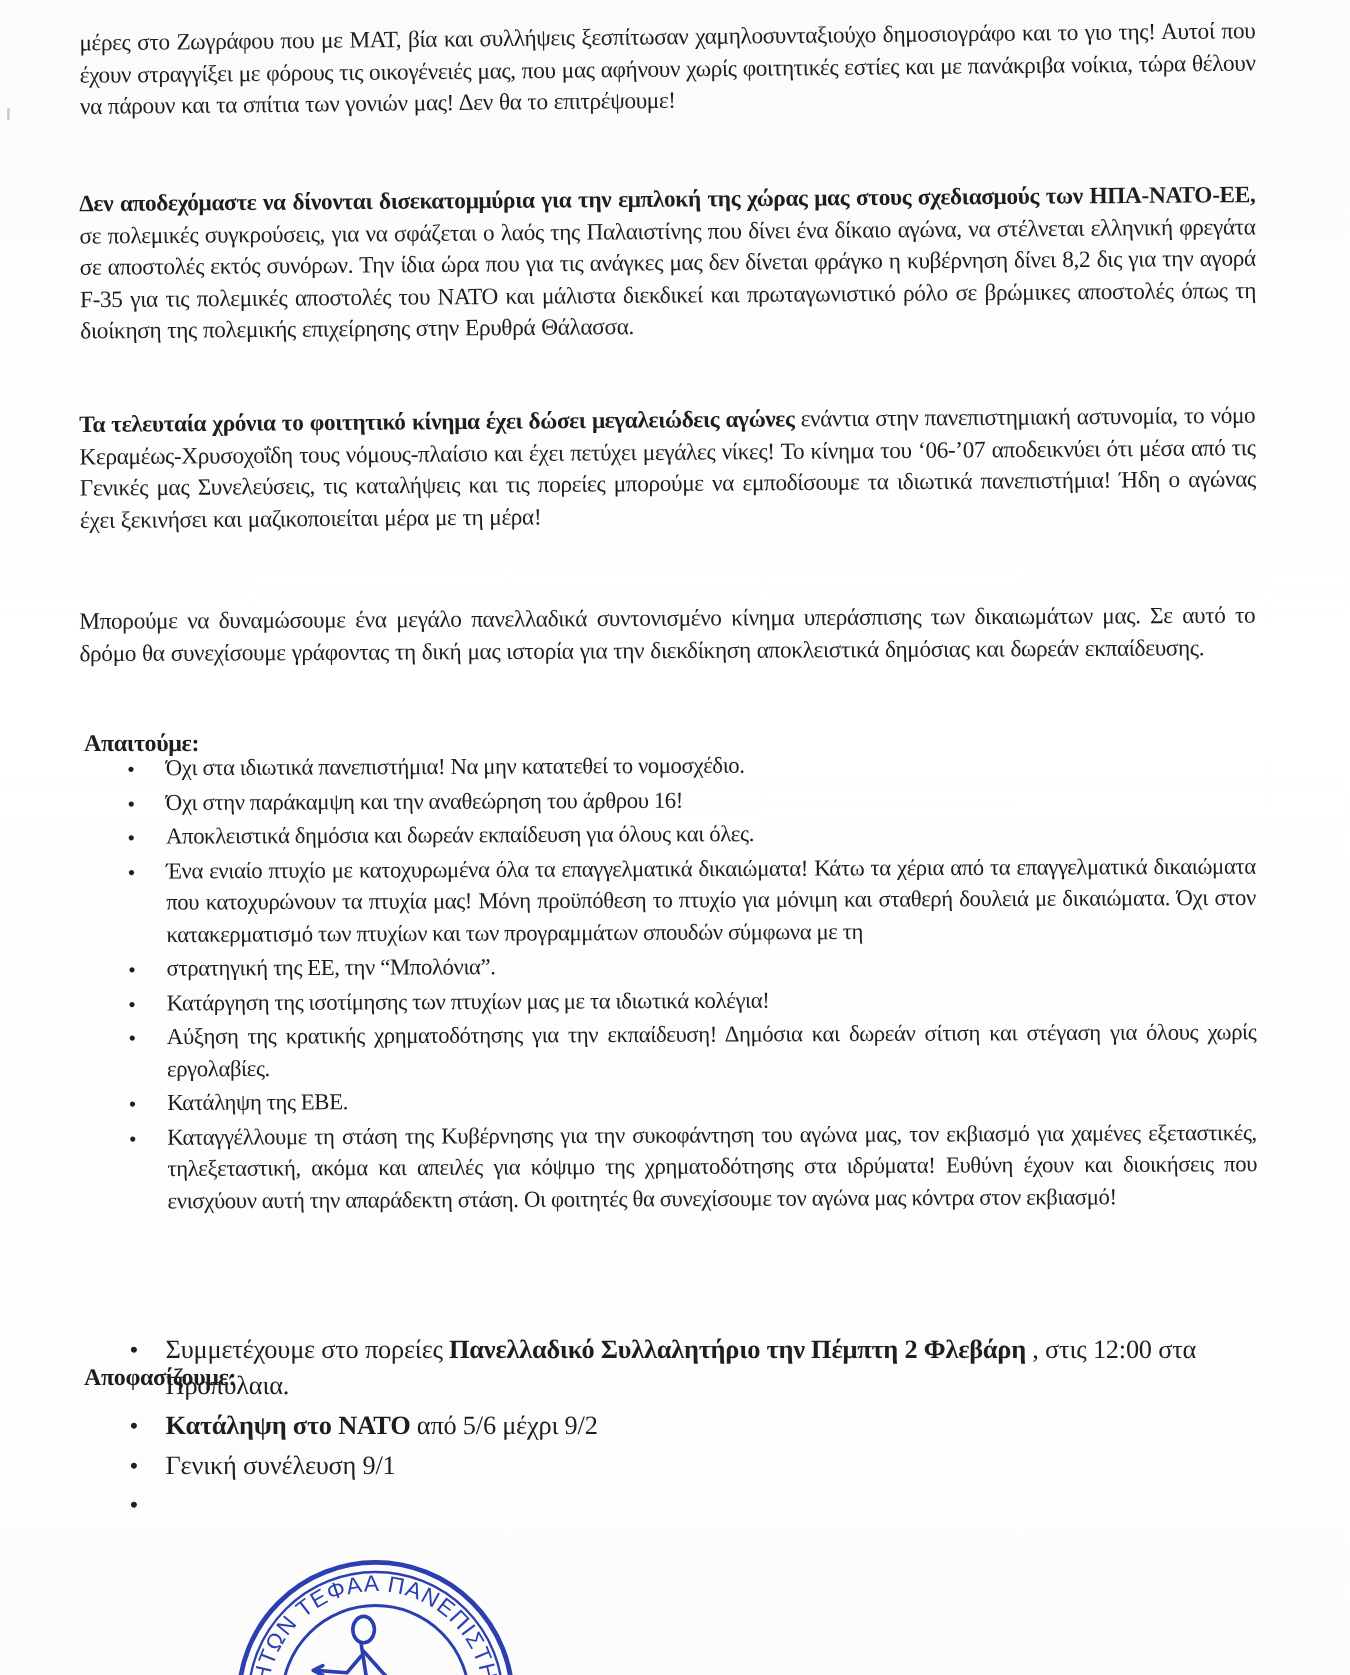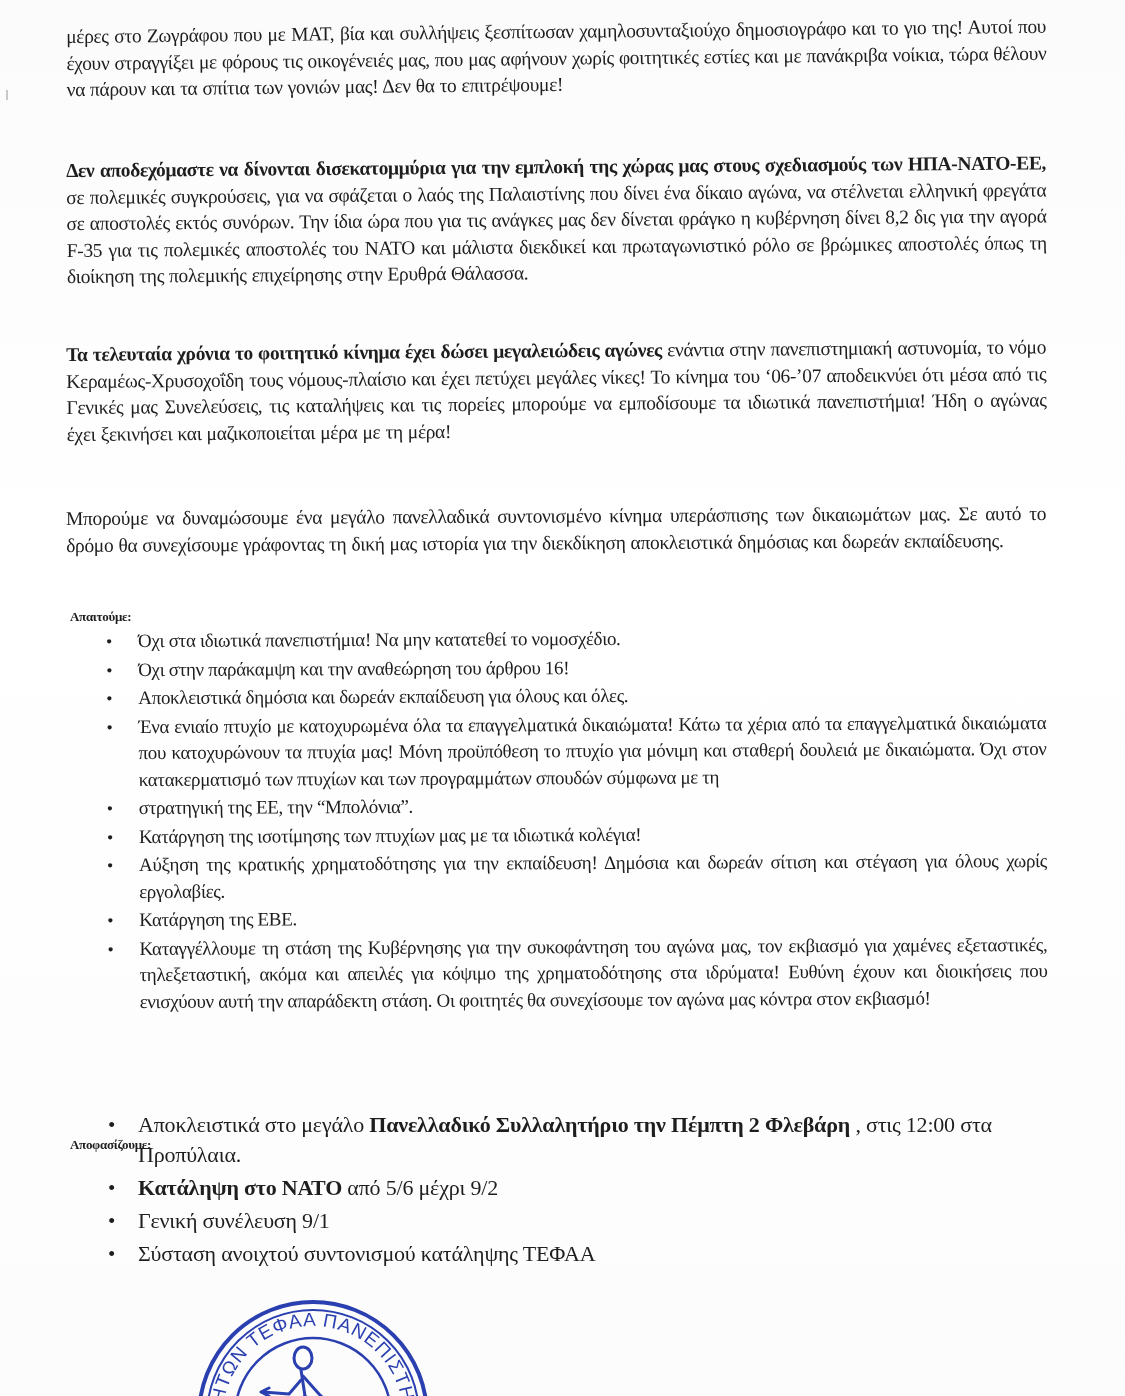--- a/index.html
+++ b/index.html
@@ -17,21 +17,21 @@
       font-size: 19.5px; line-height: 26.5px; text-align: justify;
       letter-spacing: -0.35px; word-spacing: 0.5px;
       transform-origin: left top;
     }
     .para .b { font-weight: bold; }
     #p1 { top: 4px; transform: rotate(-0.6deg); }
     #p2 { top: 138px; transform: rotate(-0.45deg); }
     #p3 { top: 322px; transform: rotate(-0.45deg); }
     #p4 { top: 486px; transform: rotate(-0.3deg); }
     .heading {
-      position: absolute; left: 70px; font-weight: bold; font-size: 13px;
+      position: absolute; left: 70px; font-weight: bold; font-size: 20px;
       letter-spacing: -0.3px;
     }
     #demands-heading { top: 609px; }
     #decide-heading { top: 1137px; }
     ul.list { position: absolute; margin: 0; padding: 0; list-style: none; }
     ul.list li { position: relative; }
     ul.list li .bullet {
       position: absolute; left: -32px; top: 0; font-size: 18px;
     }
     #demands-list {
@@ -69,31 +69,31 @@
   <div class="heading" id="demands-heading">Απαιτούμε:</div>
 
   <ul class="list" id="demands-list">
     <li><span class="bullet">•</span><span>Όχι στα ιδιωτικά πανεπιστήμια! Να μην κατατεθεί το νομοσχέδιο.</span></li>
     <li><span class="bullet">•</span><span>Όχι στην παράκαμψη και την αναθεώρηση του άρθρου 16!</span></li>
     <li><span class="bullet">•</span><span>Αποκλειστικά δημόσια και δωρεάν εκπαίδευση για όλους και όλες.</span></li>
     <li><span class="bullet">•</span><span>Ένα ενιαίο πτυχίο με κατοχυρωμένα όλα τα επαγγελματικά δικαιώματα! Κάτω τα χέρια από τα επαγγελματικά δικαιώματα που κατοχυρώνουν τα πτυχία μας! Μόνη προϋπόθεση το πτυχίο για μόνιμη και σταθερή δουλειά με δικαιώματα. Όχι στον κατακερματισμό των πτυχίων και των προγραμμάτων σπουδών σύμφωνα με τη</span></li>
     <li><span class="bullet">•</span><span>στρατηγική της ΕΕ, την “Μπολόνια”.</span></li>
     <li><span class="bullet">•</span><span>Κατάργηση της ισοτίμησης των πτυχίων μας με τα ιδιωτικά κολέγια!</span></li>
     <li><span class="bullet">•</span><span>Αύξηση της κρατικής χρηματοδότησης για την εκπαίδευση! Δημόσια και δωρεάν σίτιση και στέγαση για όλους χωρίς εργολαβίες.</span></li>
-    <li><span class="bullet">•</span><span>Κατάργηση της ΕΒΕ.</span></li>
+    <li><span class="bullet">•</span><span>Κατάληψη της ΕΒΕ.</span></li>
     <li><span class="bullet">•</span><span>Καταγγέλλουμε τη στάση της Κυβέρνησης για την συκοφάντηση του αγώνα μας, τον εκβιασμό για χαμένες εξεταστικές, τηλεξεταστική, ακόμα και απειλές για κόψιμο της χρηματοδότησης στα ιδρύματα! Ευθύνη έχουν και διοικήσεις που ενισχύουν αυτή την απαράδεκτη στάση. Οι φοιτητές θα συνεχίσουμε τον αγώνα μας κόντρα στον εκβιασμό!</span></li>
   </ul>
 
   <div class="heading" id="decide-heading">Αποφασίζουμε:</div>
 
   <ul class="list" id="decide-list">
-    <li><span class="bullet">•</span><span>Αποκλειστικά στο μεγάλο </span><b>Πανελλαδικό Συλλαλητήριο την Πέμπτη 2 Φλεβάρη</b><span> , στις 12:00 στα Προπύλαια.</span></li>
+    <li><span class="bullet">•</span><span>Συμμετέχουμε στο πορείες </span><b>Πανελλαδικό Συλλαλητήριο την Πέμπτη 2 Φλεβάρη</b><span> , στις 12:00 στα Προπύλαια.</span></li>
     <li><span class="bullet">•</span><span></span><b>Κατάληψη στο ΝΑΤΟ</b><span> από 5/6 μέχρι 9/2</span></li>
     <li><span class="bullet">•</span><span>Γενική συνέλευση 9/1</span><b></b><span></span></li>
-    <li><span class="bullet">•</span><span>Σύσταση ανοιχτού συντονισμού κατάληψης ΤΕΦΑΑ</span><b></b><span></span></li>
+    <li><span class="bullet">•</span><b></b><span></span></li>
   </ul>
 
   <div class="stamp">
     <svg width="240" height="240" viewBox="0 0 240 240">
       <defs>
         <path id="stampArc" d="M 30 120 A 90 90 0 0 1 210 120"></path>
       </defs>
       <circle cx="120" cy="120" r="114" fill="none" stroke="#2a3fb0" stroke-width="4"></circle>
       <circle cx="120" cy="120" r="106" fill="none" stroke="#2a3fb0" stroke-width="2"></circle>
       <circle cx="120" cy="120" r="78" fill="none" stroke="#2a3fb0" stroke-width="2.5"></circle>

